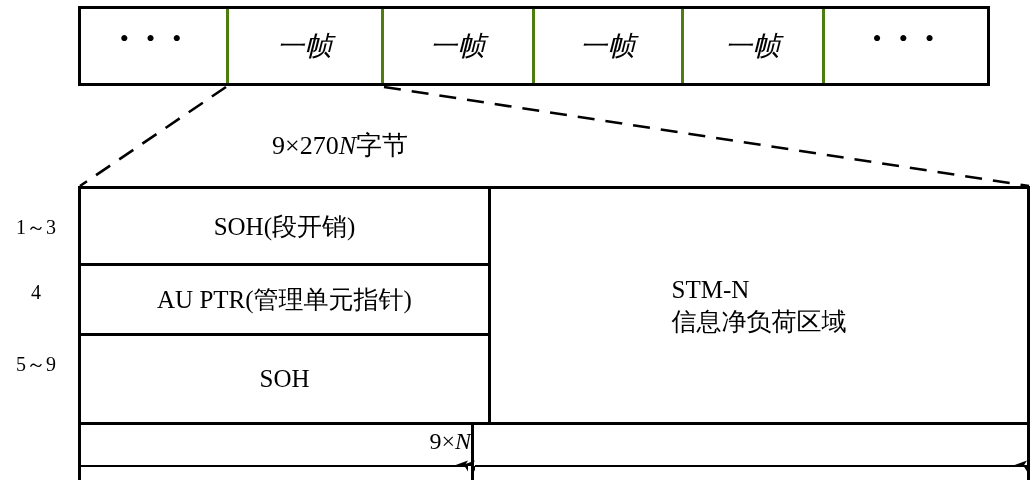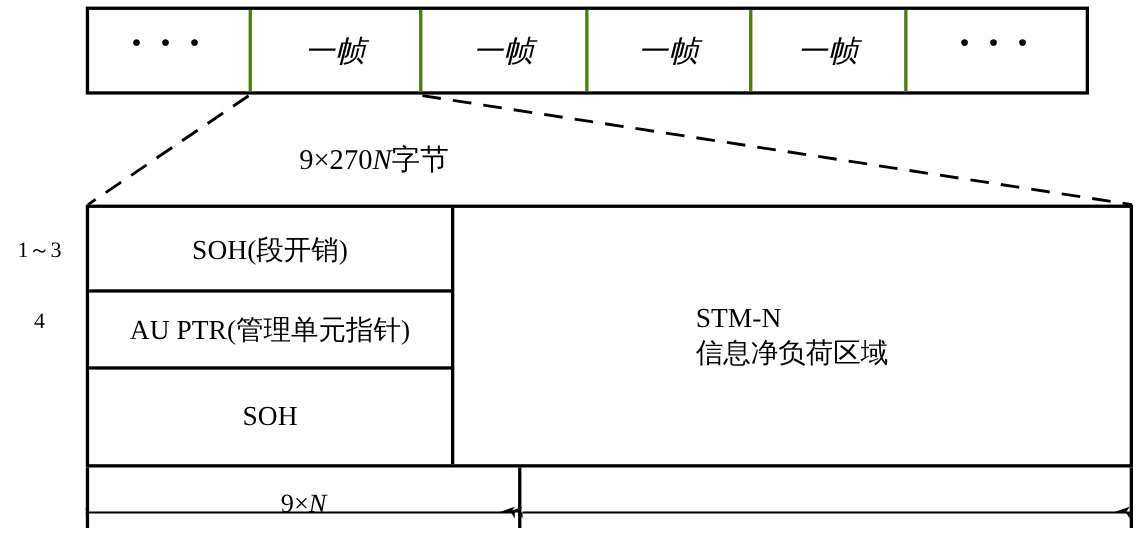--- a/index.html
+++ b/index.html
@@ -71,21 +71,21 @@
   #main-box {
     left: 78px;
     top: 186px;
     width: 952px;
     height: 239px;
     border: 3px solid #000;
     box-sizing: border-box;
     display: flex;
   }
   #left-col {
-    width: 332px;
+    width: 410px;
     height: 100%;
     box-sizing: border-box;
     border-right: 3px solid #000;
     display: flex;
     flex-direction: column;
   }
   .left-row {
     box-sizing: border-box;
     display: flex;
     align-items: center;
@@ -128,23 +128,23 @@
     border-left: 3px solid #000;
     border-right: 3px solid #000;
     display: flex;
   }
   .measure-cell {
     height: 100%;
     box-sizing: border-box;
     position: relative;
     display: flex;
     align-items: flex-start;
-    justify-content: center;
+    justify-content: flex-end;
     font-size: 24px;
-    padding-top: 20px;
+    padding-top: 3px;
     white-space: nowrap;
   }
   .measure-cell.left { width: 393px; border-right: 3px solid #000; }
   .measure-cell.right { flex: 1 1 auto; }
 
   #arrows {
     left: 78px;
     top: 425px;
     width: 952px;
     height: 55px;
@@ -169,20 +169,21 @@
     <line x1="226" y1="87" x2="80" y2="186" stroke="#000" stroke-width="2.6" stroke-dasharray="17 11"></line>
     <line x1="384" y1="87" x2="1029" y2="186" stroke="#000" stroke-width="2.6" stroke-dasharray="17 11"></line>
   </svg>
 
   <div id="byte-caption" class="abs">
     <span>9×270</span><span class="ital">N</span><span>字节</span>
   </div>
 
   <div class="abs row-label" style="top:214px">1～3</div>
   <div class="abs row-label" style="top:281px">4</div>
+  <div class="abs row-label" style="top:351px">5～9</div>
 
   <div id="main-box" class="abs">
 
     <div id="left-col">
       <div class="left-row r1">SOH(段开销)</div>
       <div class="left-row r2">AU PTR(管理单元指针)</div>
       <div class="left-row r3">SOH</div>
     </div>
 
     <div id="right-col">

